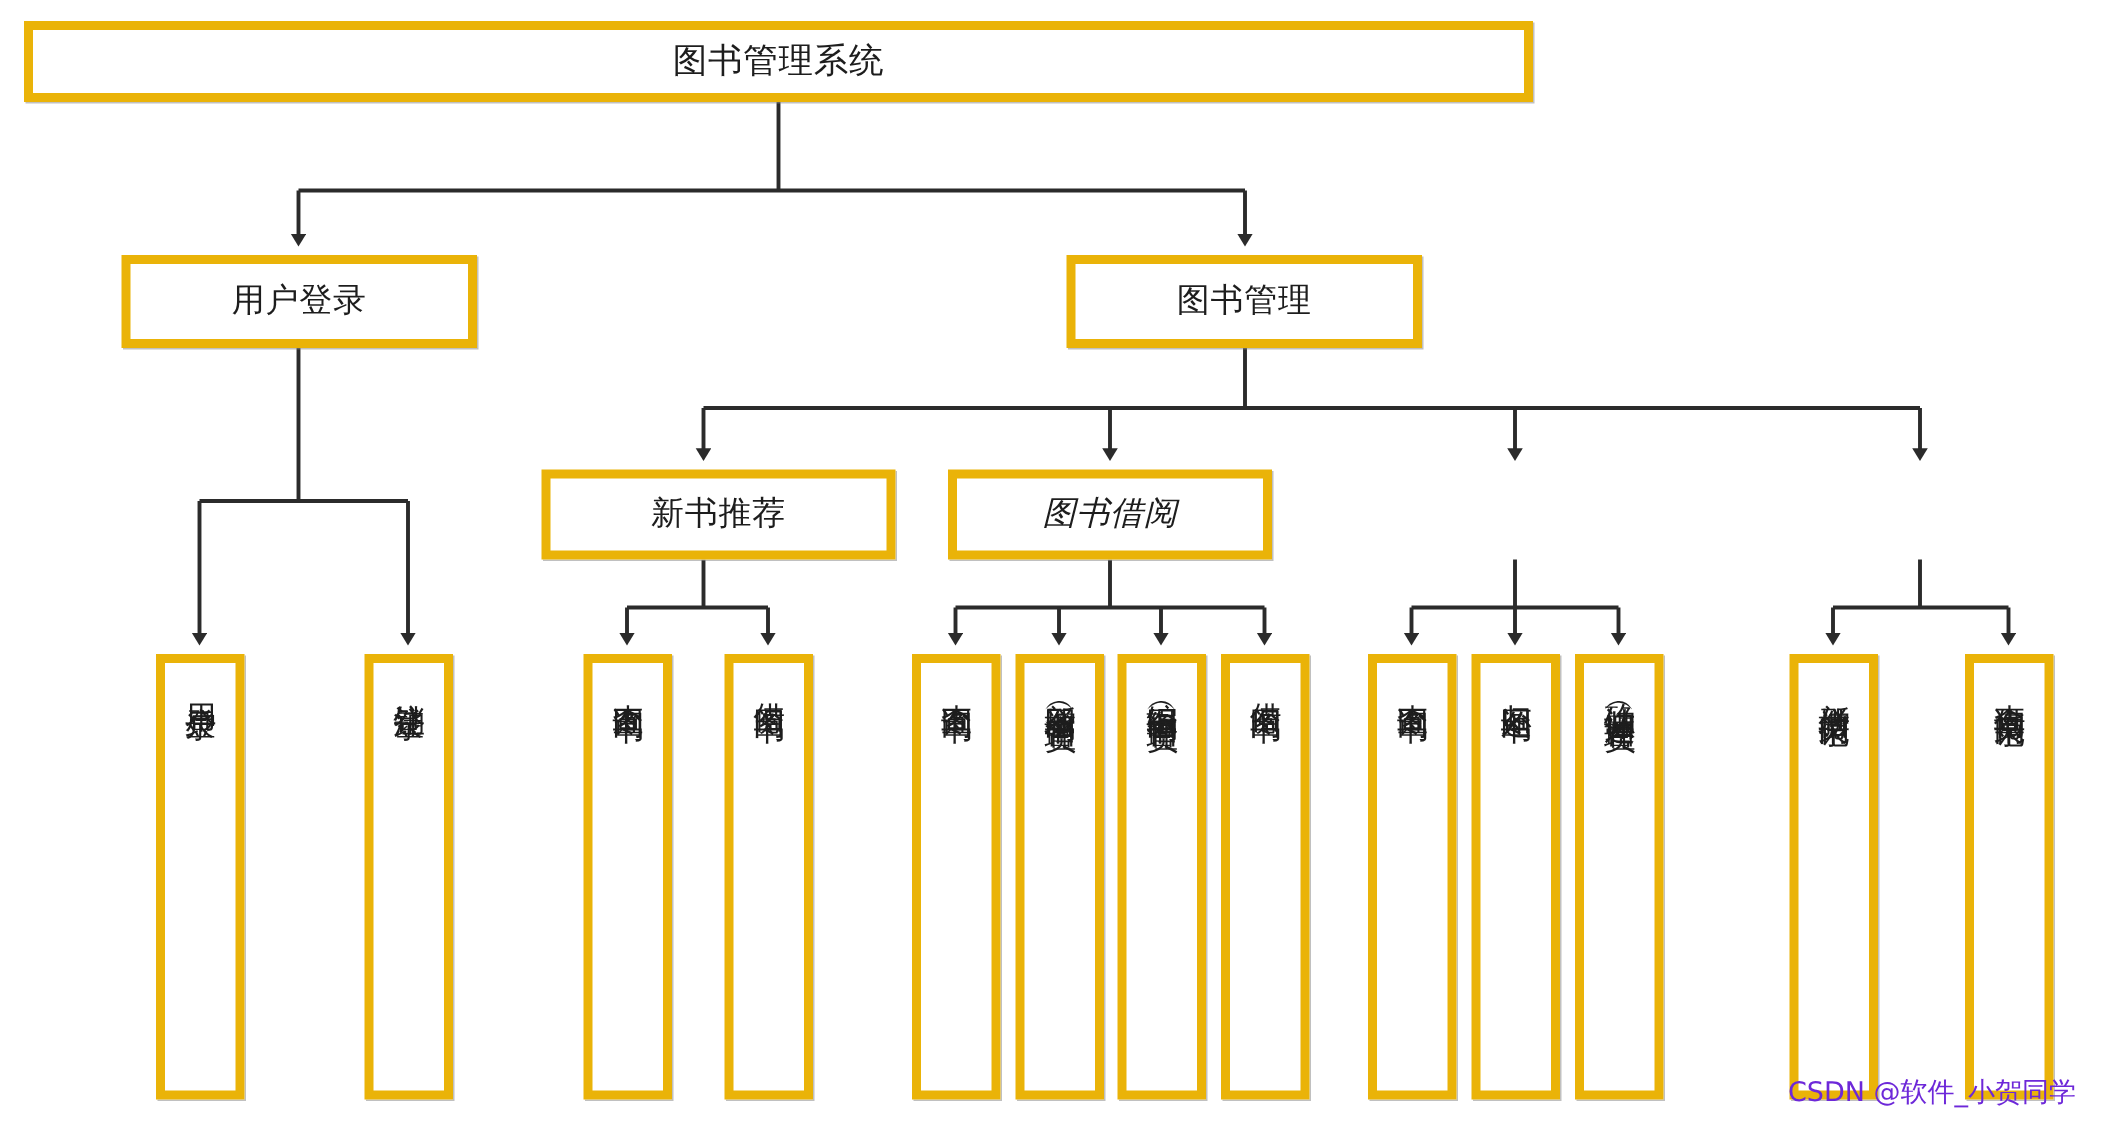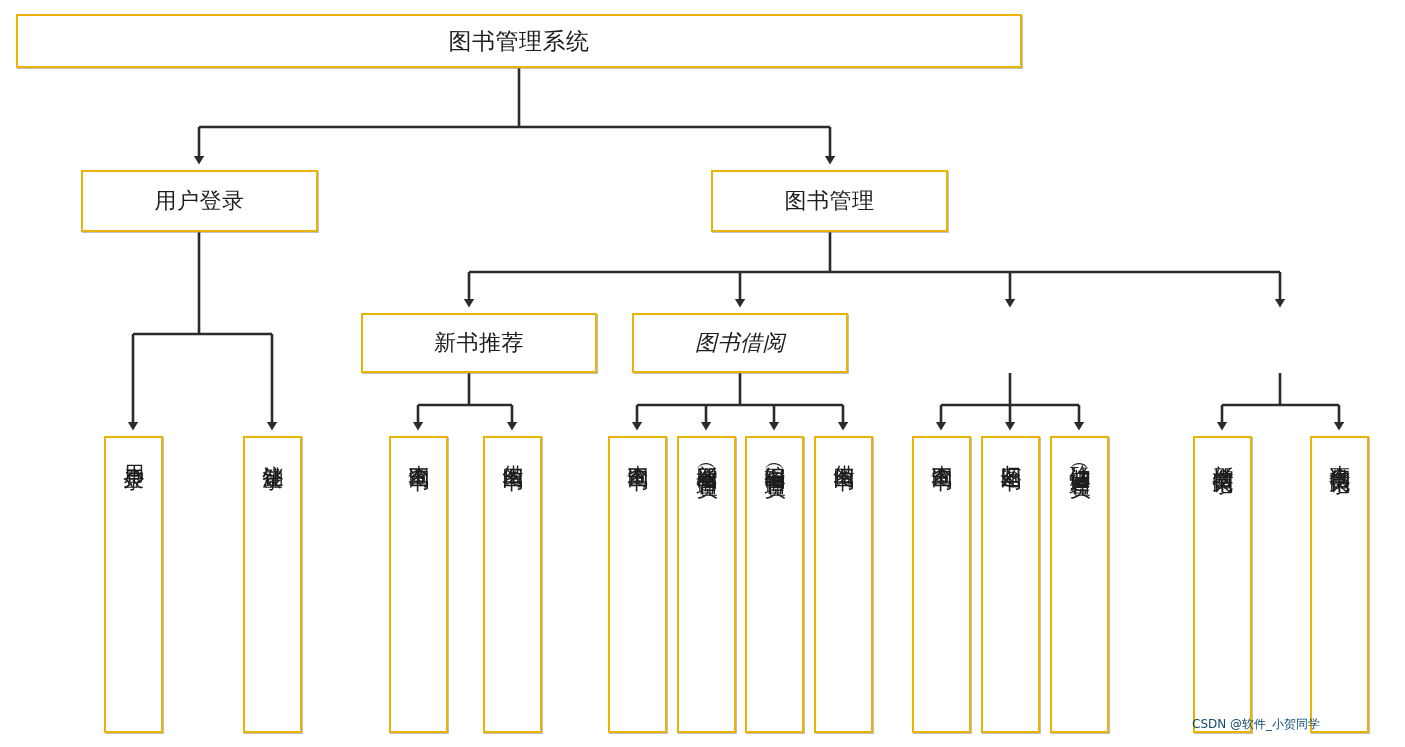--- a/index.html
+++ b/index.html
@@ -23,21 +23,21 @@
     left: 0;
     top: 0;
     width: 1405px;
     height: 747px;
     pointer-events: none;
   }
   .node {
     position: absolute;
     box-sizing: border-box;
     background: #ffffff;
-    border: 2px solid #eab308;
+    border: 6px solid #eab308;
     display: flex;
     align-items: center;
     justify-content: center;
     box-shadow: 1px 1px 0 rgba(140,140,140,0.55);
   }
   .node .node-label {
     color: #1d1d1d;
     font-size: 21px;
     line-height: 1.25;
     letter-spacing: 0.5px;
@@ -61,22 +61,22 @@
   .node.vertical .node-label {
     writing-mode: vertical-rl;
     text-orientation: upright;
     font-size: 21px;
     line-height: 1.18;
     letter-spacing: 2px;
     white-space: nowrap;
   }
   .watermark {
     position: absolute;
-    color: #0c4a6e;
-    font-size: 12px;
+    color: #6d28d9;
+    font-size: 18px;
     white-space: nowrap;
     user-select: none;
   }
 </style>
 </head>
 <body>
 
 <div id="diagram-root">
 
   <svg id="edge-layer" width="1405" height="747" viewBox="0 0 1405 747">

